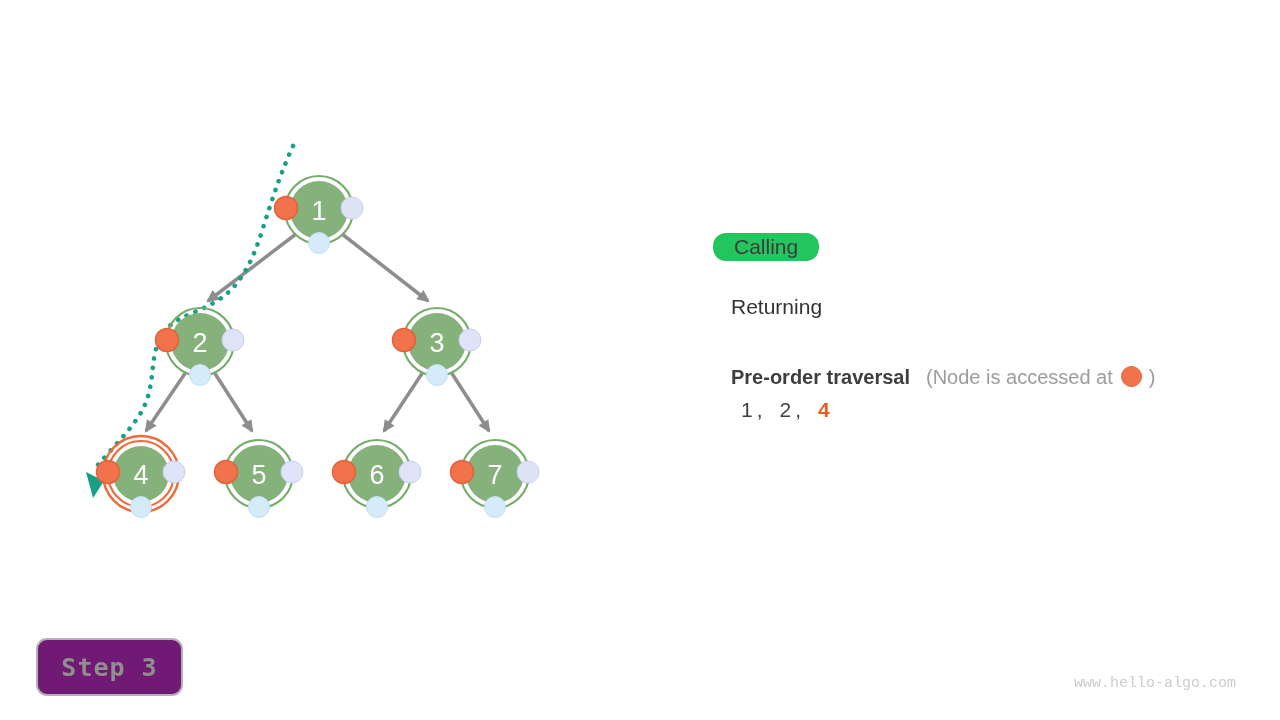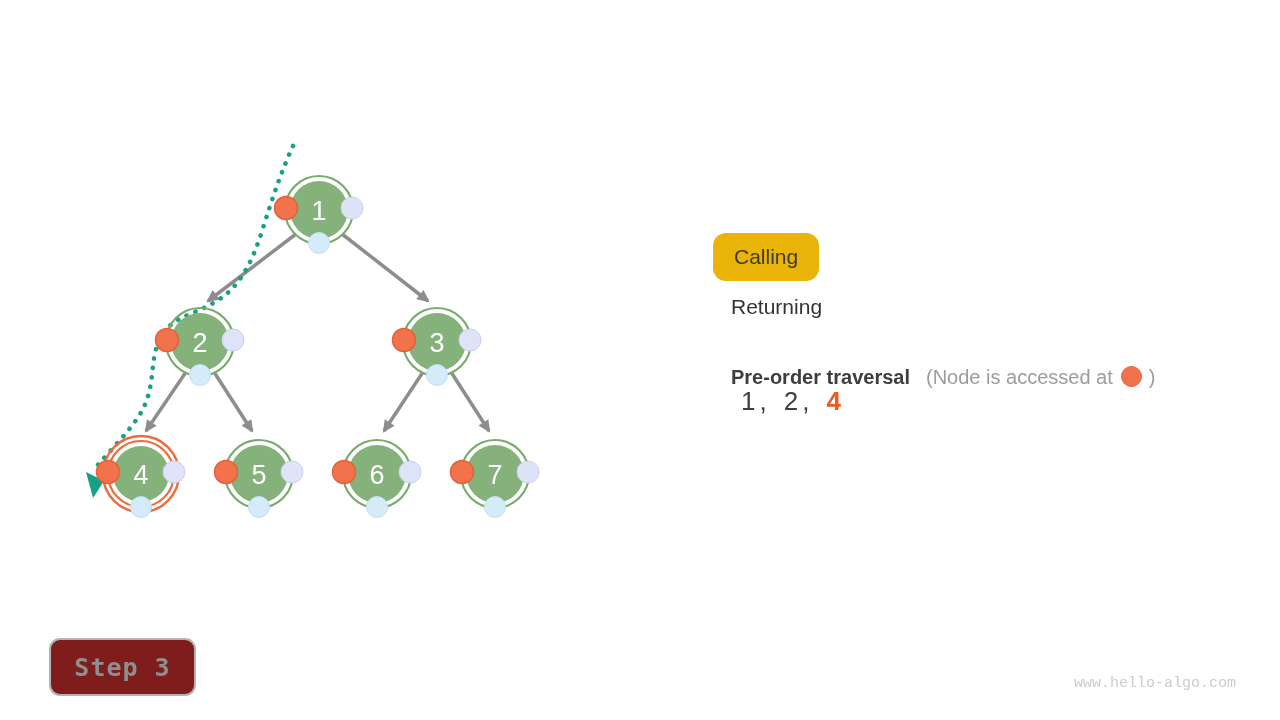--- a/index.html
+++ b/index.html
@@ -7,51 +7,51 @@
     position:relative;width:1280px;height:720px;background:#ffffff;overflow:hidden;
     font-family:"Liberation Sans",sans-serif;
   }
   .tree-svg{position:absolute;left:0;top:0;}
   .node-label{
     font-family:"Liberation Sans",sans-serif;
     font-size:27px;font-weight:500;fill:#ffffff;
   }
   .legend-calling{
     position:absolute;left:713px;top:233px;
-    background:#eab308;border-radius:13px;padding:12px 21px;
+    background:#22c55e;border-radius:13px;padding:2px 21px;
     font-size:21px;color:#3c3c3c;
   }
   .legend-returning{
     position:absolute;left:731px;top:295px;
     font-size:21px;color:#333333;text-align:right;
   }
   .traversal-row{
     position:absolute;left:731px;top:366px;
     font-size:20px;white-space:nowrap;
   }
   .traversal-title{font-weight:700;color:#3e3e3e;margin-right:16px;}
   .traversal-note{color:#9c9c9c;}
   .access-dot-inline{
     display:inline-block;width:19px;height:19px;border-radius:50%;
     background:#f2724b;border:1.5px solid #e2613a;
     vertical-align:-3px;margin:0 7px 0 8px;
   }
   .sequence-row{
-    position:absolute;left:741px;top:386px;
-    font-size:26px;color:#3f3f3f;white-space:nowrap;
+    position:absolute;left:741px;top:398px;
+    font-size:21px;color:#3f3f3f;white-space:nowrap;
   }
   .seq-num{margin-right:4px;}
   .seq-comma{margin-right:17px;}
   .seq-highlight{color:#ec5b1e;font-weight:700;}
   .step-box{
     position:absolute;left:36px;top:638px;width:143px;height:54px;
-    border:2px solid #b3b3b3;border-radius:11px;background:#7f1d1d;
+    border:2px solid #b3b3b3;border-radius:11px;background:#701a75;
     display:flex;align-items:center;justify-content:center;
     font-family:"DejaVu Sans Mono","Liberation Mono",monospace;
-    font-weight:700;font-size:25px;color:#8f8f8f;letter-spacing:1px;margin-left:13px;
+    font-weight:700;font-size:25px;color:#8f8f8f;letter-spacing:1px;
   }
   .watermark{
     position:absolute;left:1074px;top:675px;
     font-family:Liberation Mono, monospace;
     font-size:15px;color:#cccccc;
   }
 </style>
 </head>
 <body>
 

